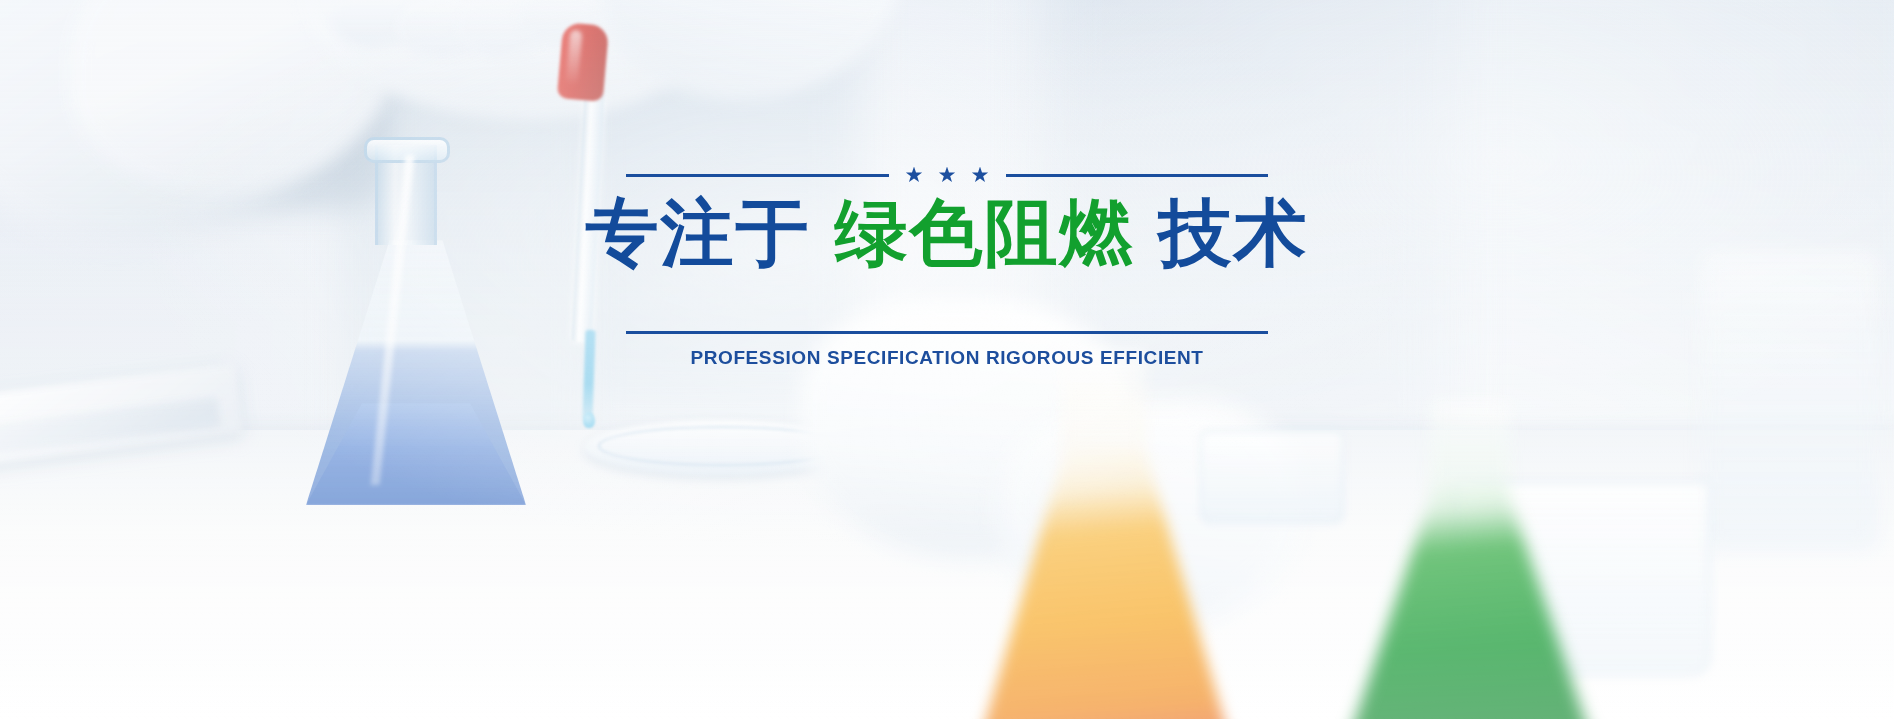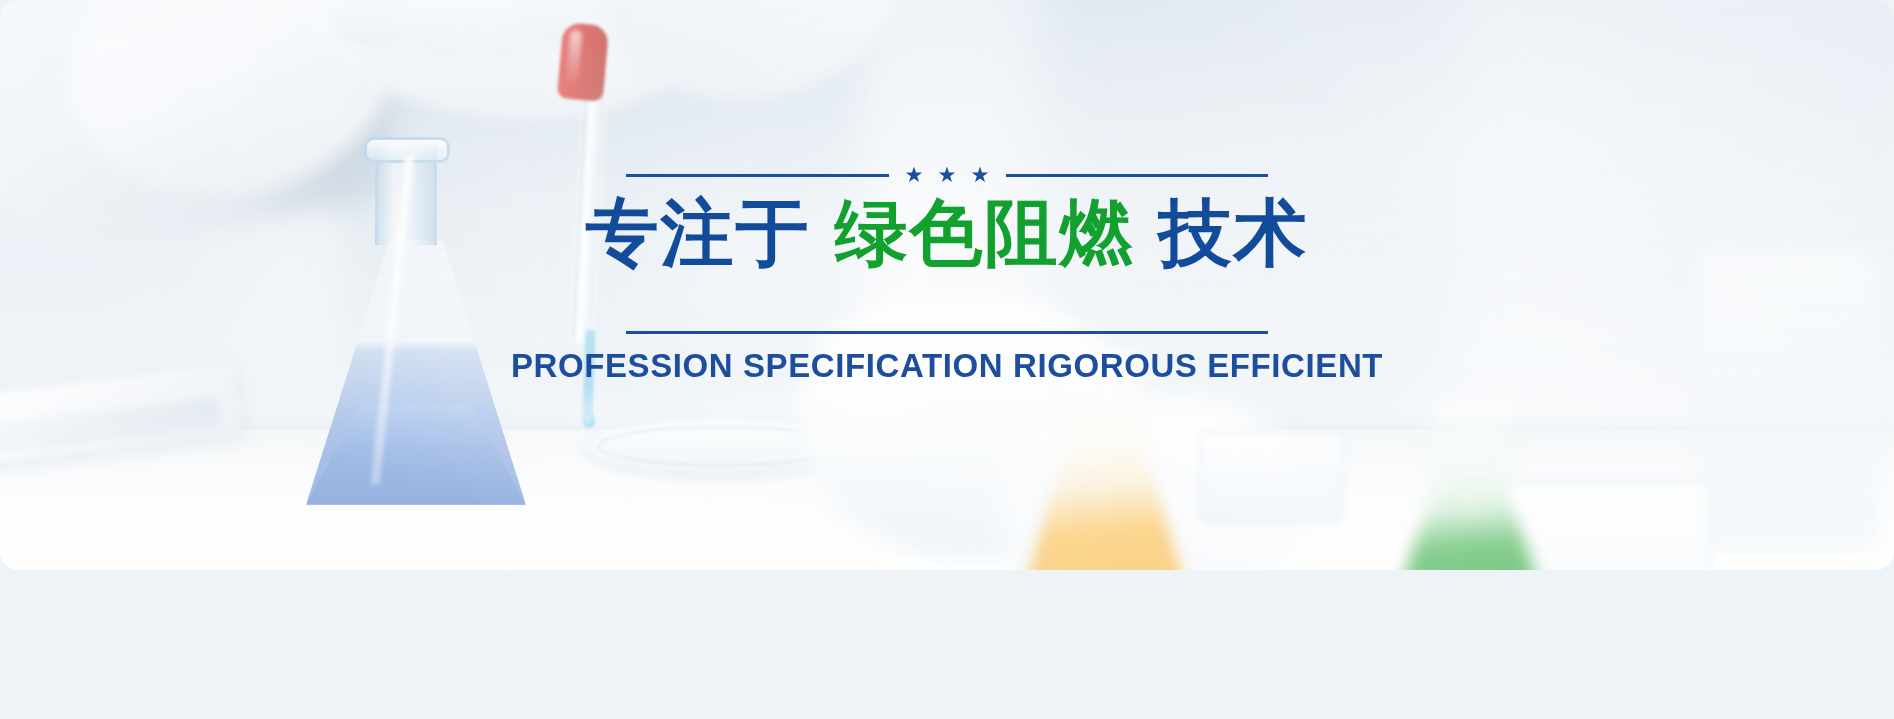--- a/index.html
+++ b/index.html
@@ -2,23 +2,22 @@
 <html><head>
 <meta charset="utf-8">
 <style>
   html,body{margin:0;padding:0;}
   body{
     width:1894px;height:719px;overflow:hidden;
     font-family:"Liberation Sans","DejaVu Sans",sans-serif;
     background:#eef3f8;
   }
   .banner{
-    position:relative;width:1894px;height:570px;overflow:hidden;
+    position:relative;width:1894px;height:719px;overflow:hidden;
     background:linear-gradient(155deg,#e9eef5 0%,#eef2f7 28%,#f4f7fa 55%,#fbfcfd 78%,#ffffff 100%);
-    border-radius:19px;
   }
 
   
   .bg{position:absolute;inset:0;overflow:hidden;}
 
   
   .desk{
     position:absolute;left:0;right:0;top:430px;bottom:0;
     background:linear-gradient(180deg,#f2f5f8 0%,#fafbfc 35%,#ffffff 100%);
   }
@@ -289,21 +288,21 @@
   .t-blue{color:#134b9b;}
   .t-green{color:#12a02e;}
   .t-sp{display:inline-block;width:24px;}
 
   .subrule{
     width:642px;height:0;border-top:3px solid #1a4e9e;margin-top:12px;
   }
 
   .eng{
     margin-top:13px;
-    font-size:33px;font-weight:bold;letter-spacing:.6px;
+    font-size:19px;font-weight:bold;letter-spacing:.6px;
     color:#1d4e9d;white-space:nowrap;
     font-family:"Liberation Sans","DejaVu Sans",sans-serif;
     text-align:right;
   }
 
   .desc{
     margin-top:36px;
     font-size:30px;font-weight:bold;letter-spacing:.5px;
     color:#1b4b96;white-space:nowrap;
     font-family:"DejaVu Sans","Liberation Sans",sans-serif;

